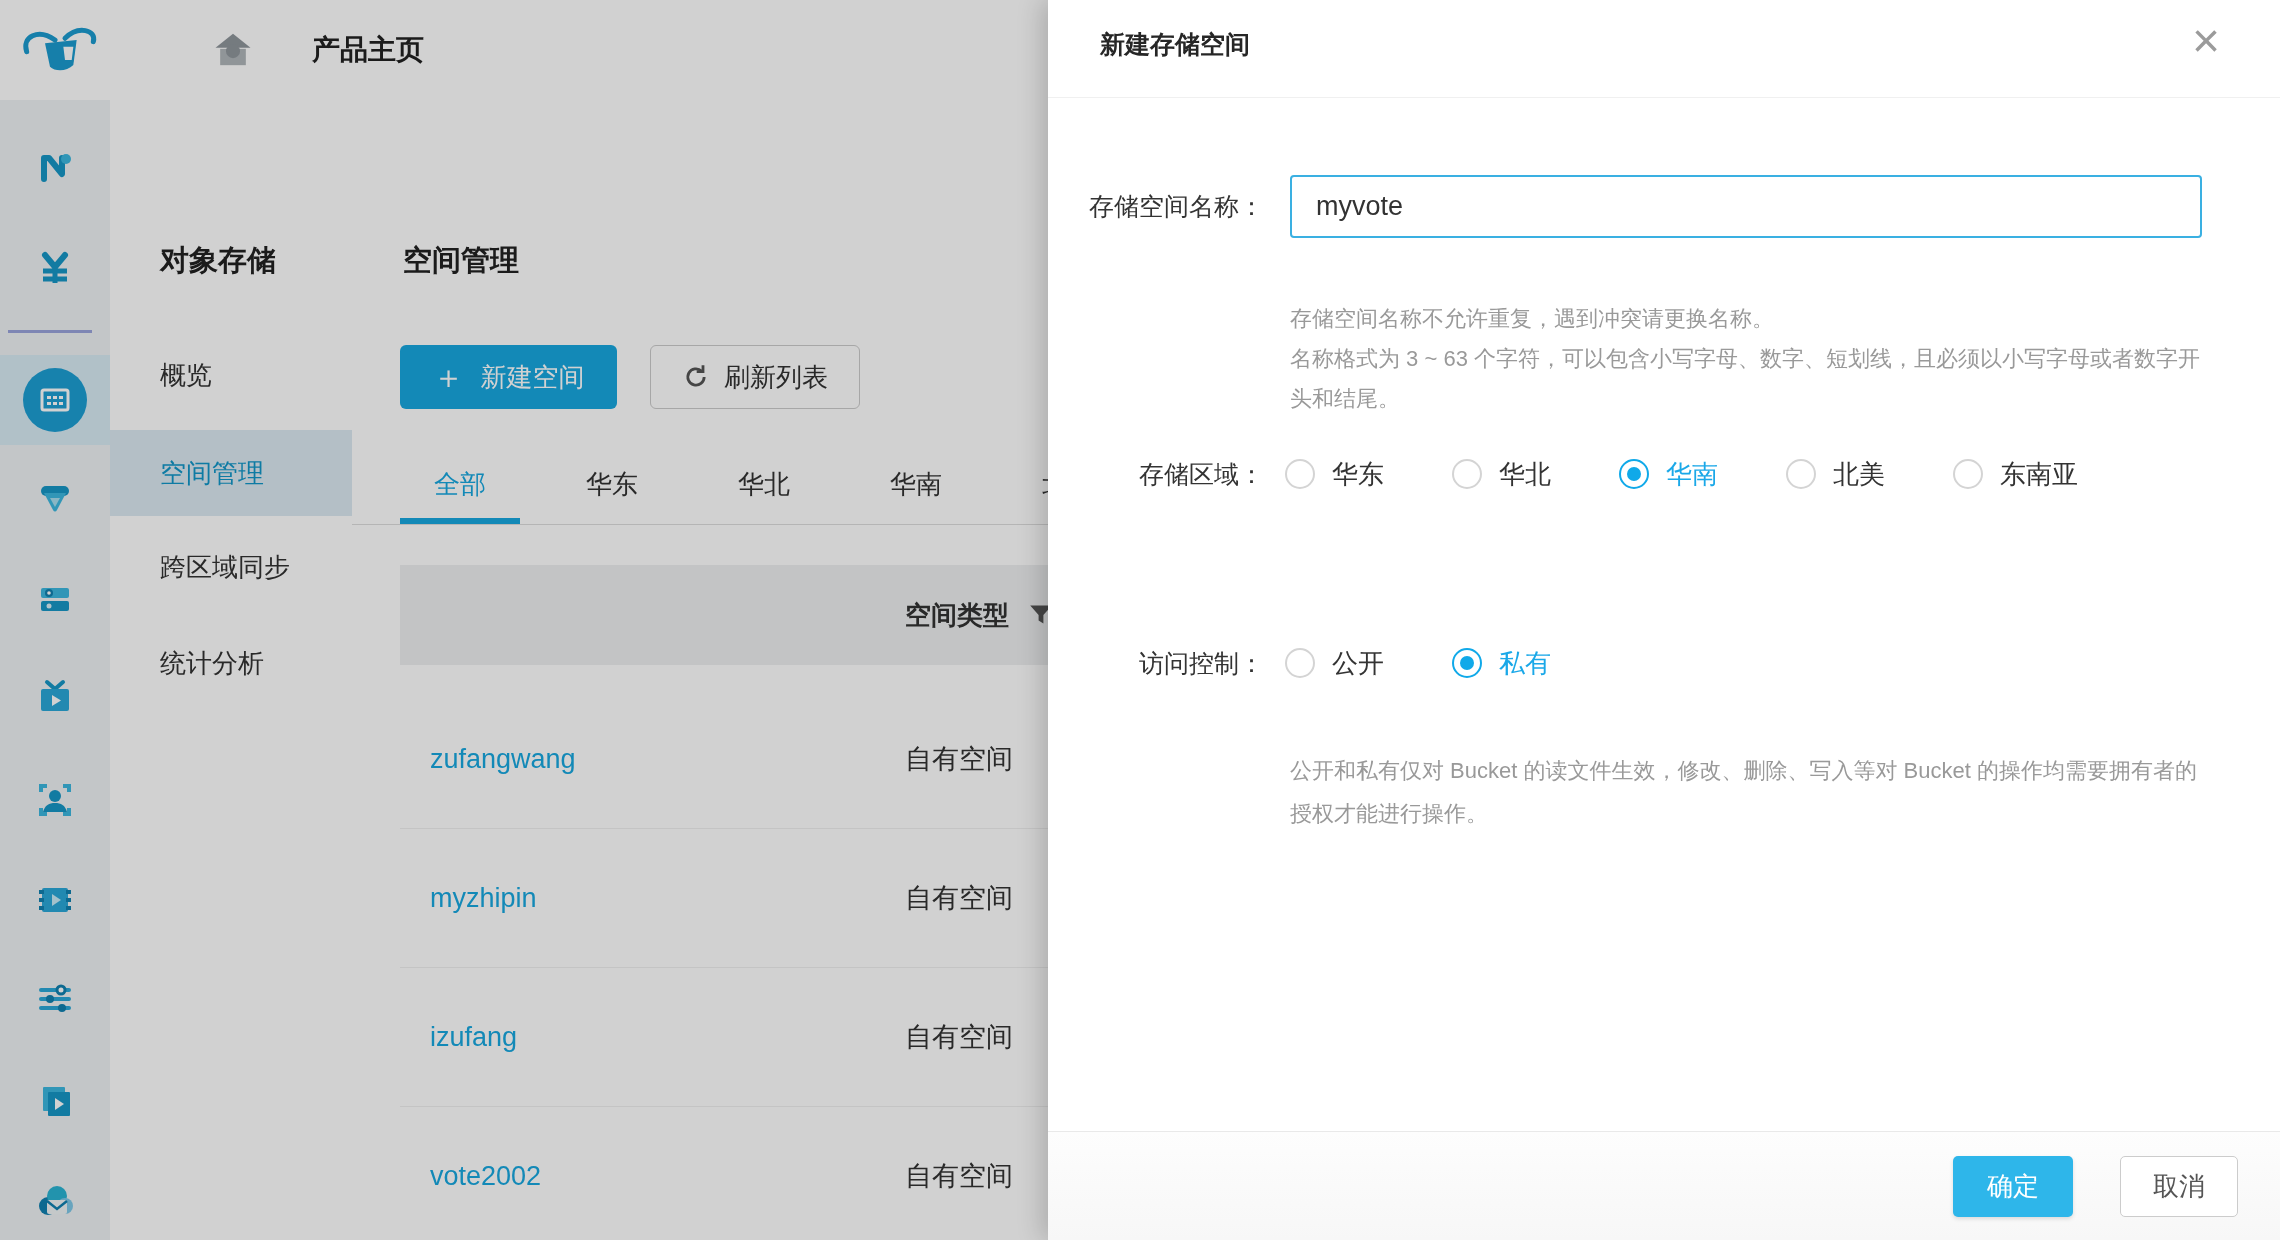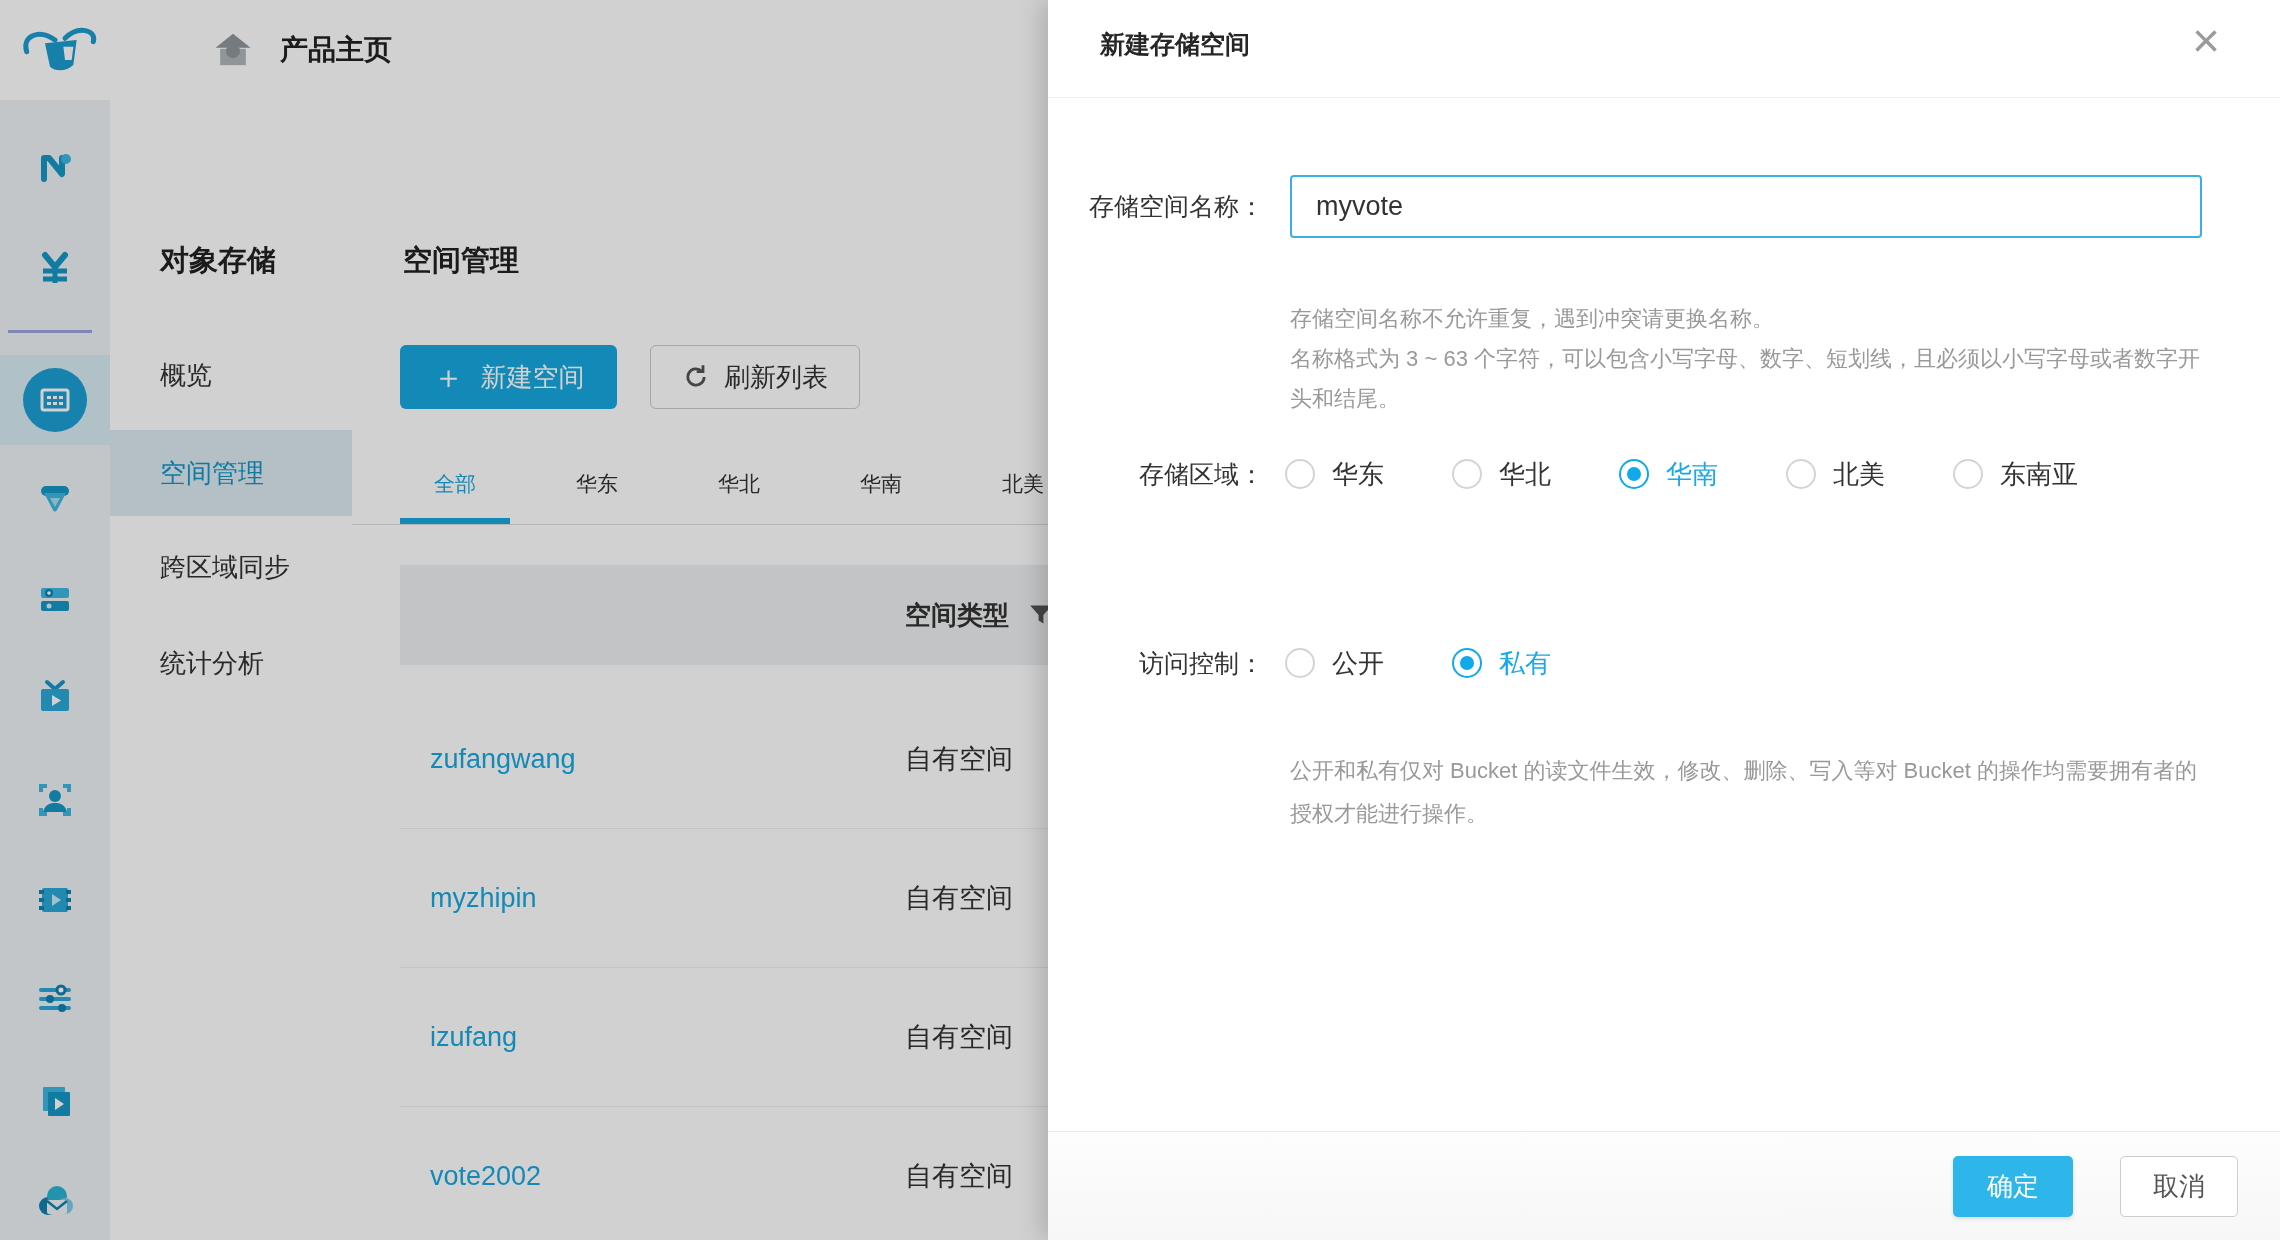--- a/index.html
+++ b/index.html
@@ -2,21 +2,21 @@
 <html><head>
 <meta charset="utf-8">
 <style>
   html,body{margin:0;padding:0;}
   body{font-family:"Liberation Sans","DejaVu Sans",sans-serif;color:#333;}
   .page{position:relative;width:2280px;height:1240px;overflow:hidden;background:#fff;}
 
   
   .topbar{position:absolute;left:0;top:0;width:2280px;height:100px;background:#fff;display:flex;align-items:center;z-index:1;}
   .logo{margin-left:20px;width:80px;height:60px;flex:0 0 auto;}
-  .home-group{display:flex;align-items:center;margin-left:112px;}
+  .home-group{display:flex;align-items:center;margin-left:112px;gap:32px;}
   .home-icon{width:42px;height:38px;}
   .home-label{margin-left:26px;font-size:28px;font-weight:700;color:#222;}
 
   
   .rail{position:absolute;left:0;top:100px;width:110px;height:1140px;background:#eef2f4;border-right:1px solid #dfe3e6;z-index:1;}
   .rail-item{position:absolute;left:35px;width:40px;height:40px;}
   .rail-divider{position:absolute;left:8px;top:230px;width:84px;height:0;border-top:3px solid #9aa4dc;}
   .rail-sel-band{position:absolute;left:0;top:255px;width:110px;height:90px;background:#d8ecf5;}
   .rail-sel-circle{position:absolute;left:23px;top:268px;width:64px;height:64px;border-radius:50%;background:#1d9fd4;display:flex;align-items:center;justify-content:center;}
 
@@ -27,21 +27,21 @@
   .subnav-item.active{background:#dceaf2;color:#1296c8;}
 
   
   .content{position:absolute;left:352px;top:100px;width:1928px;height:1140px;background:#fff;z-index:1;}
   .page-title{position:absolute;left:51px;top:130px;height:60px;line-height:60px;font-size:29px;font-weight:700;color:#222;}
   .btn-create{position:absolute;left:48px;top:245px;width:217px;height:64px;background:#18a8e0;border:none;border-radius:6px;color:#fff;font-size:26px;display:flex;align-items:center;justify-content:center;cursor:pointer;font-family:inherit;}
   .btn-create .plus{font-size:32px;font-weight:300;margin-right:16px;line-height:1;}
   .btn-refresh{position:absolute;left:298px;top:245px;width:210px;height:64px;background:#fff;border:1px solid #ccc;border-radius:6px;color:#333;font-size:26px;display:flex;align-items:center;justify-content:center;cursor:pointer;font-family:inherit;}
   .btn-refresh svg{margin-right:14px;}
   .tabs{position:absolute;left:0;top:352px;width:1928px;height:73px;border-bottom:1px solid #ddd;padding-left:48px;box-sizing:border-box;display:flex;}
-  .tab{position:relative;height:72px;line-height:64px;padding:0 34px;margin-right:32px;font-size:21px;color:#333;cursor:pointer;white-space:nowrap;}
+  .tab{position:relative;height:72px;line-height:64px;padding:0 34px;margin-right:32px;font-size:26px;color:#333;cursor:pointer;white-space:nowrap;}
   .tab.active{color:#18a8e0;}
   .tab.active::after{content:"";position:absolute;left:0;bottom:0;width:100%;height:6px;background:#18a8e0;}
   .thead{position:absolute;left:48px;top:465px;width:1840px;height:100px;background:#eef0f1;}
   .th{position:absolute;top:0;height:100px;line-height:100px;font-size:26px;font-weight:700;color:#333;display:flex;align-items:center;}
   .th-name{left:30px;}
   .th-type{left:505px;}
   .sort{display:inline-flex;flex-direction:column;margin-left:16px;}
   .sort i{width:0;height:0;border-left:8px solid transparent;border-right:8px solid transparent;display:block;}
   .sort .up{border-bottom:10px solid #aaa;margin-bottom:5px;}
   .sort .dn{border-top:10px solid #aaa;}

